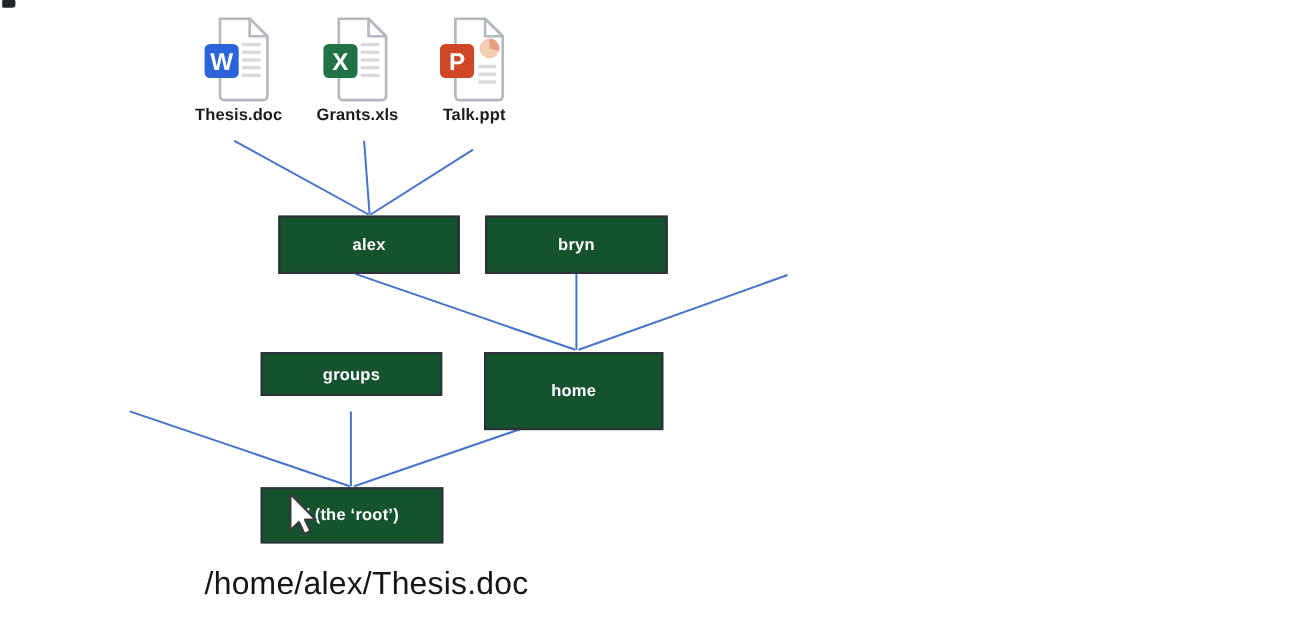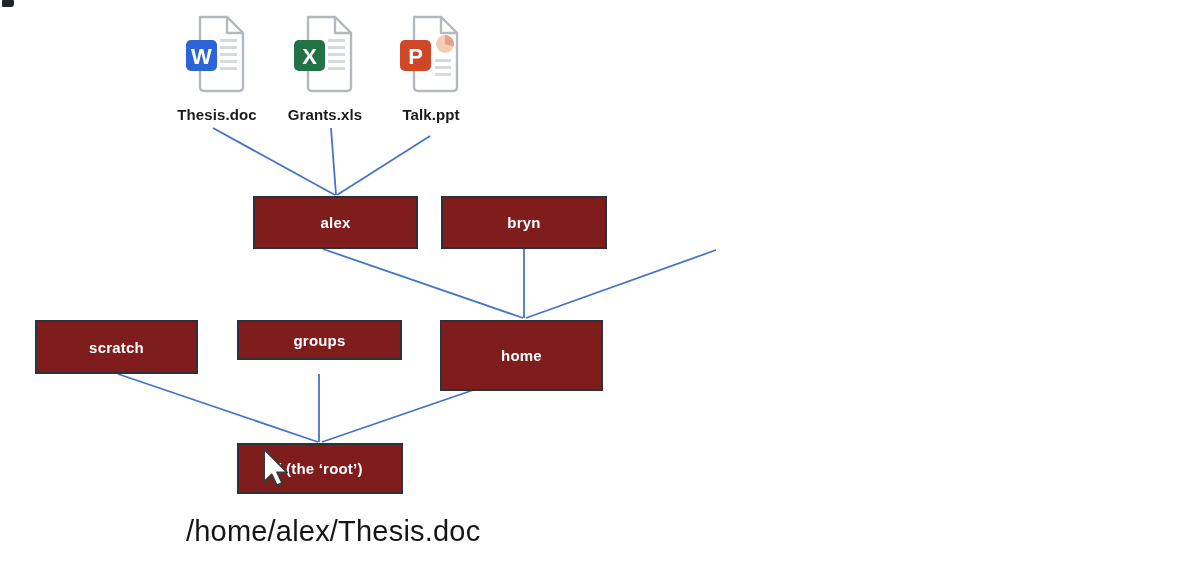--- a/index.html
+++ b/index.html
@@ -28,31 +28,31 @@
     position: absolute;
     width: 84px;
     display: flex;
     flex-direction: column;
     align-items: center;
   }
   .file-thesis { left: 175px; top: 14px; }
   .file-grants { left: 283px; top: 14px; }
   .file-talk   { left: 389px; top: 14px; }
   .file-label {
-    margin-top: 12px;
+    margin-top: 2px;
     font-size: 15px;
     font-weight: 700;
     color: #1b1b1b;
     letter-spacing: 0.1px;
   }
   
   .node {
     position: absolute;
     box-sizing: border-box;
-    background: #7f1d1d;
+    background: #14532d;
     border: 2px solid #2c313a;
     display: flex;
     align-items: center;
     justify-content: center;
   }
   .node span {
     color: #ffffff;
     font-size: 15px;
     font-weight: 600;
     letter-spacing: 0.2px;
@@ -172,23 +172,20 @@
     </svg>
     <span class="file-label">Talk.ppt</span>
   </div>
 
   <div class="node node-alex">
     <span>alex</span>
   </div>
   <div class="node node-bryn">
     <span>bryn</span>
   </div>
-  <div class="node node-scratch">
-    <span>scratch</span>
-  </div>
   <div class="node node-groups">
     <span>groups</span>
   </div>
   <div class="node node-home">
     <span>home</span>
   </div>
   <div class="node node-root">
     <span>/ (the ‘root’)</span>
   </div>
 

